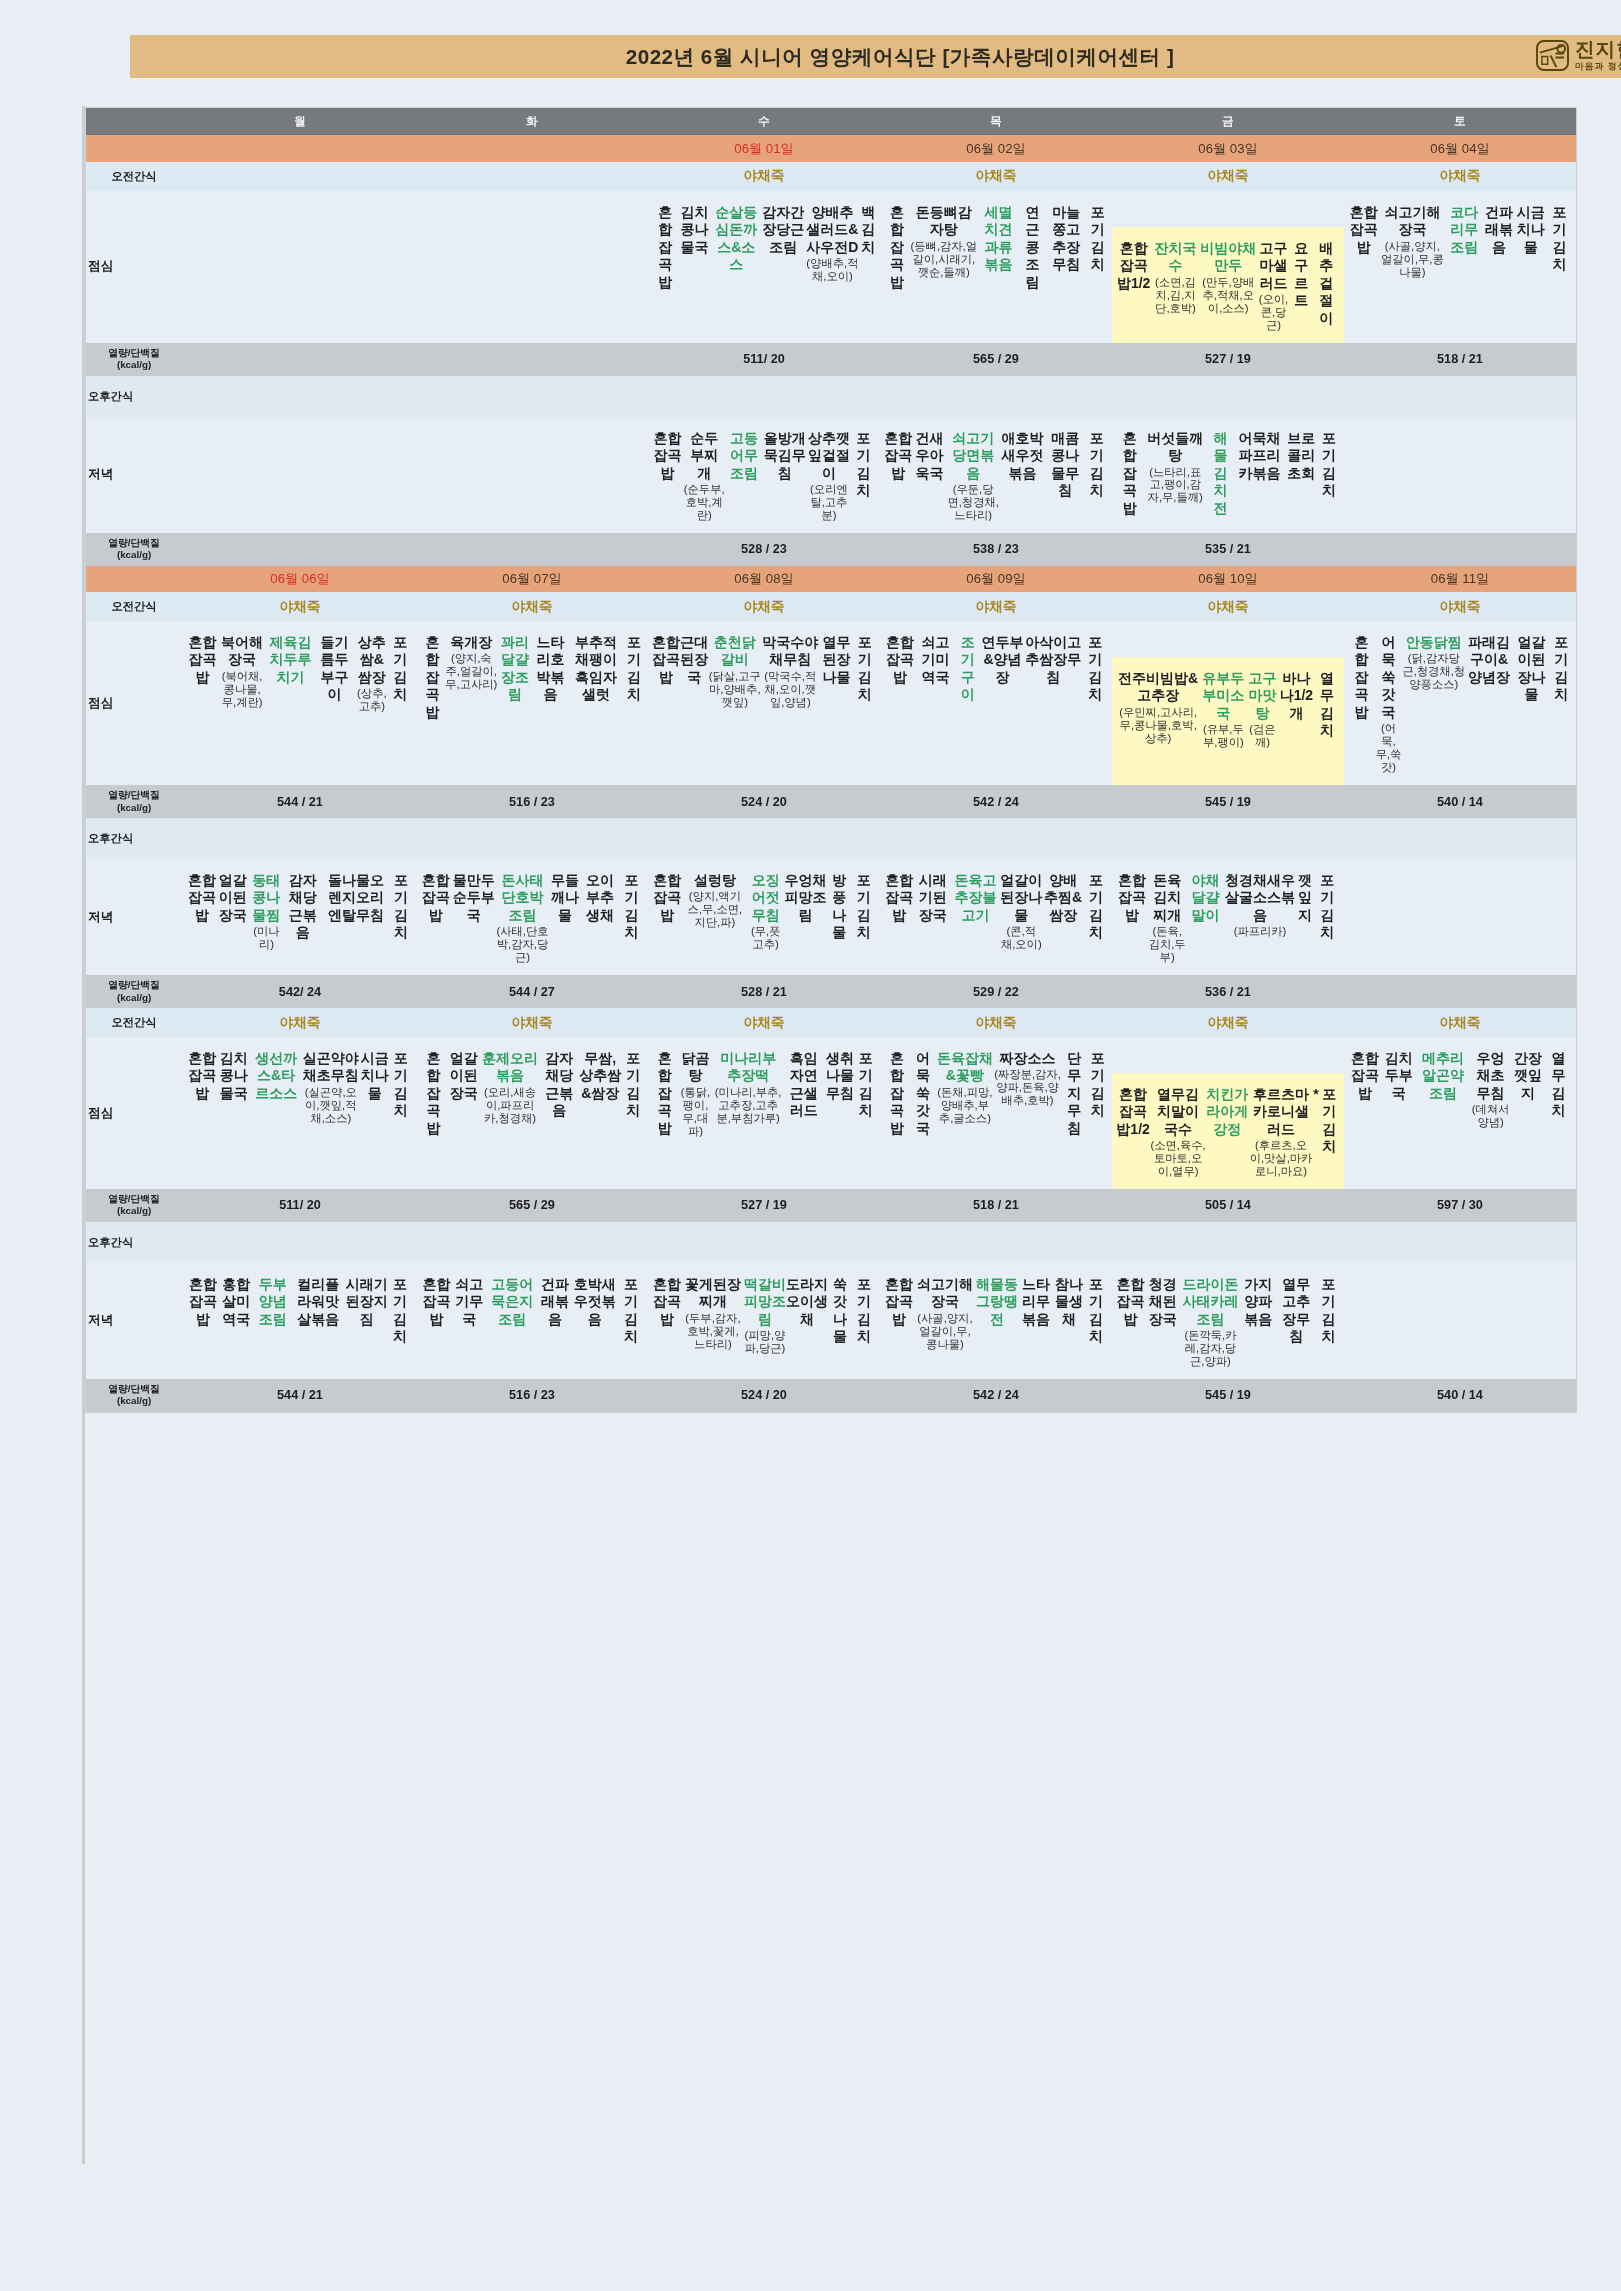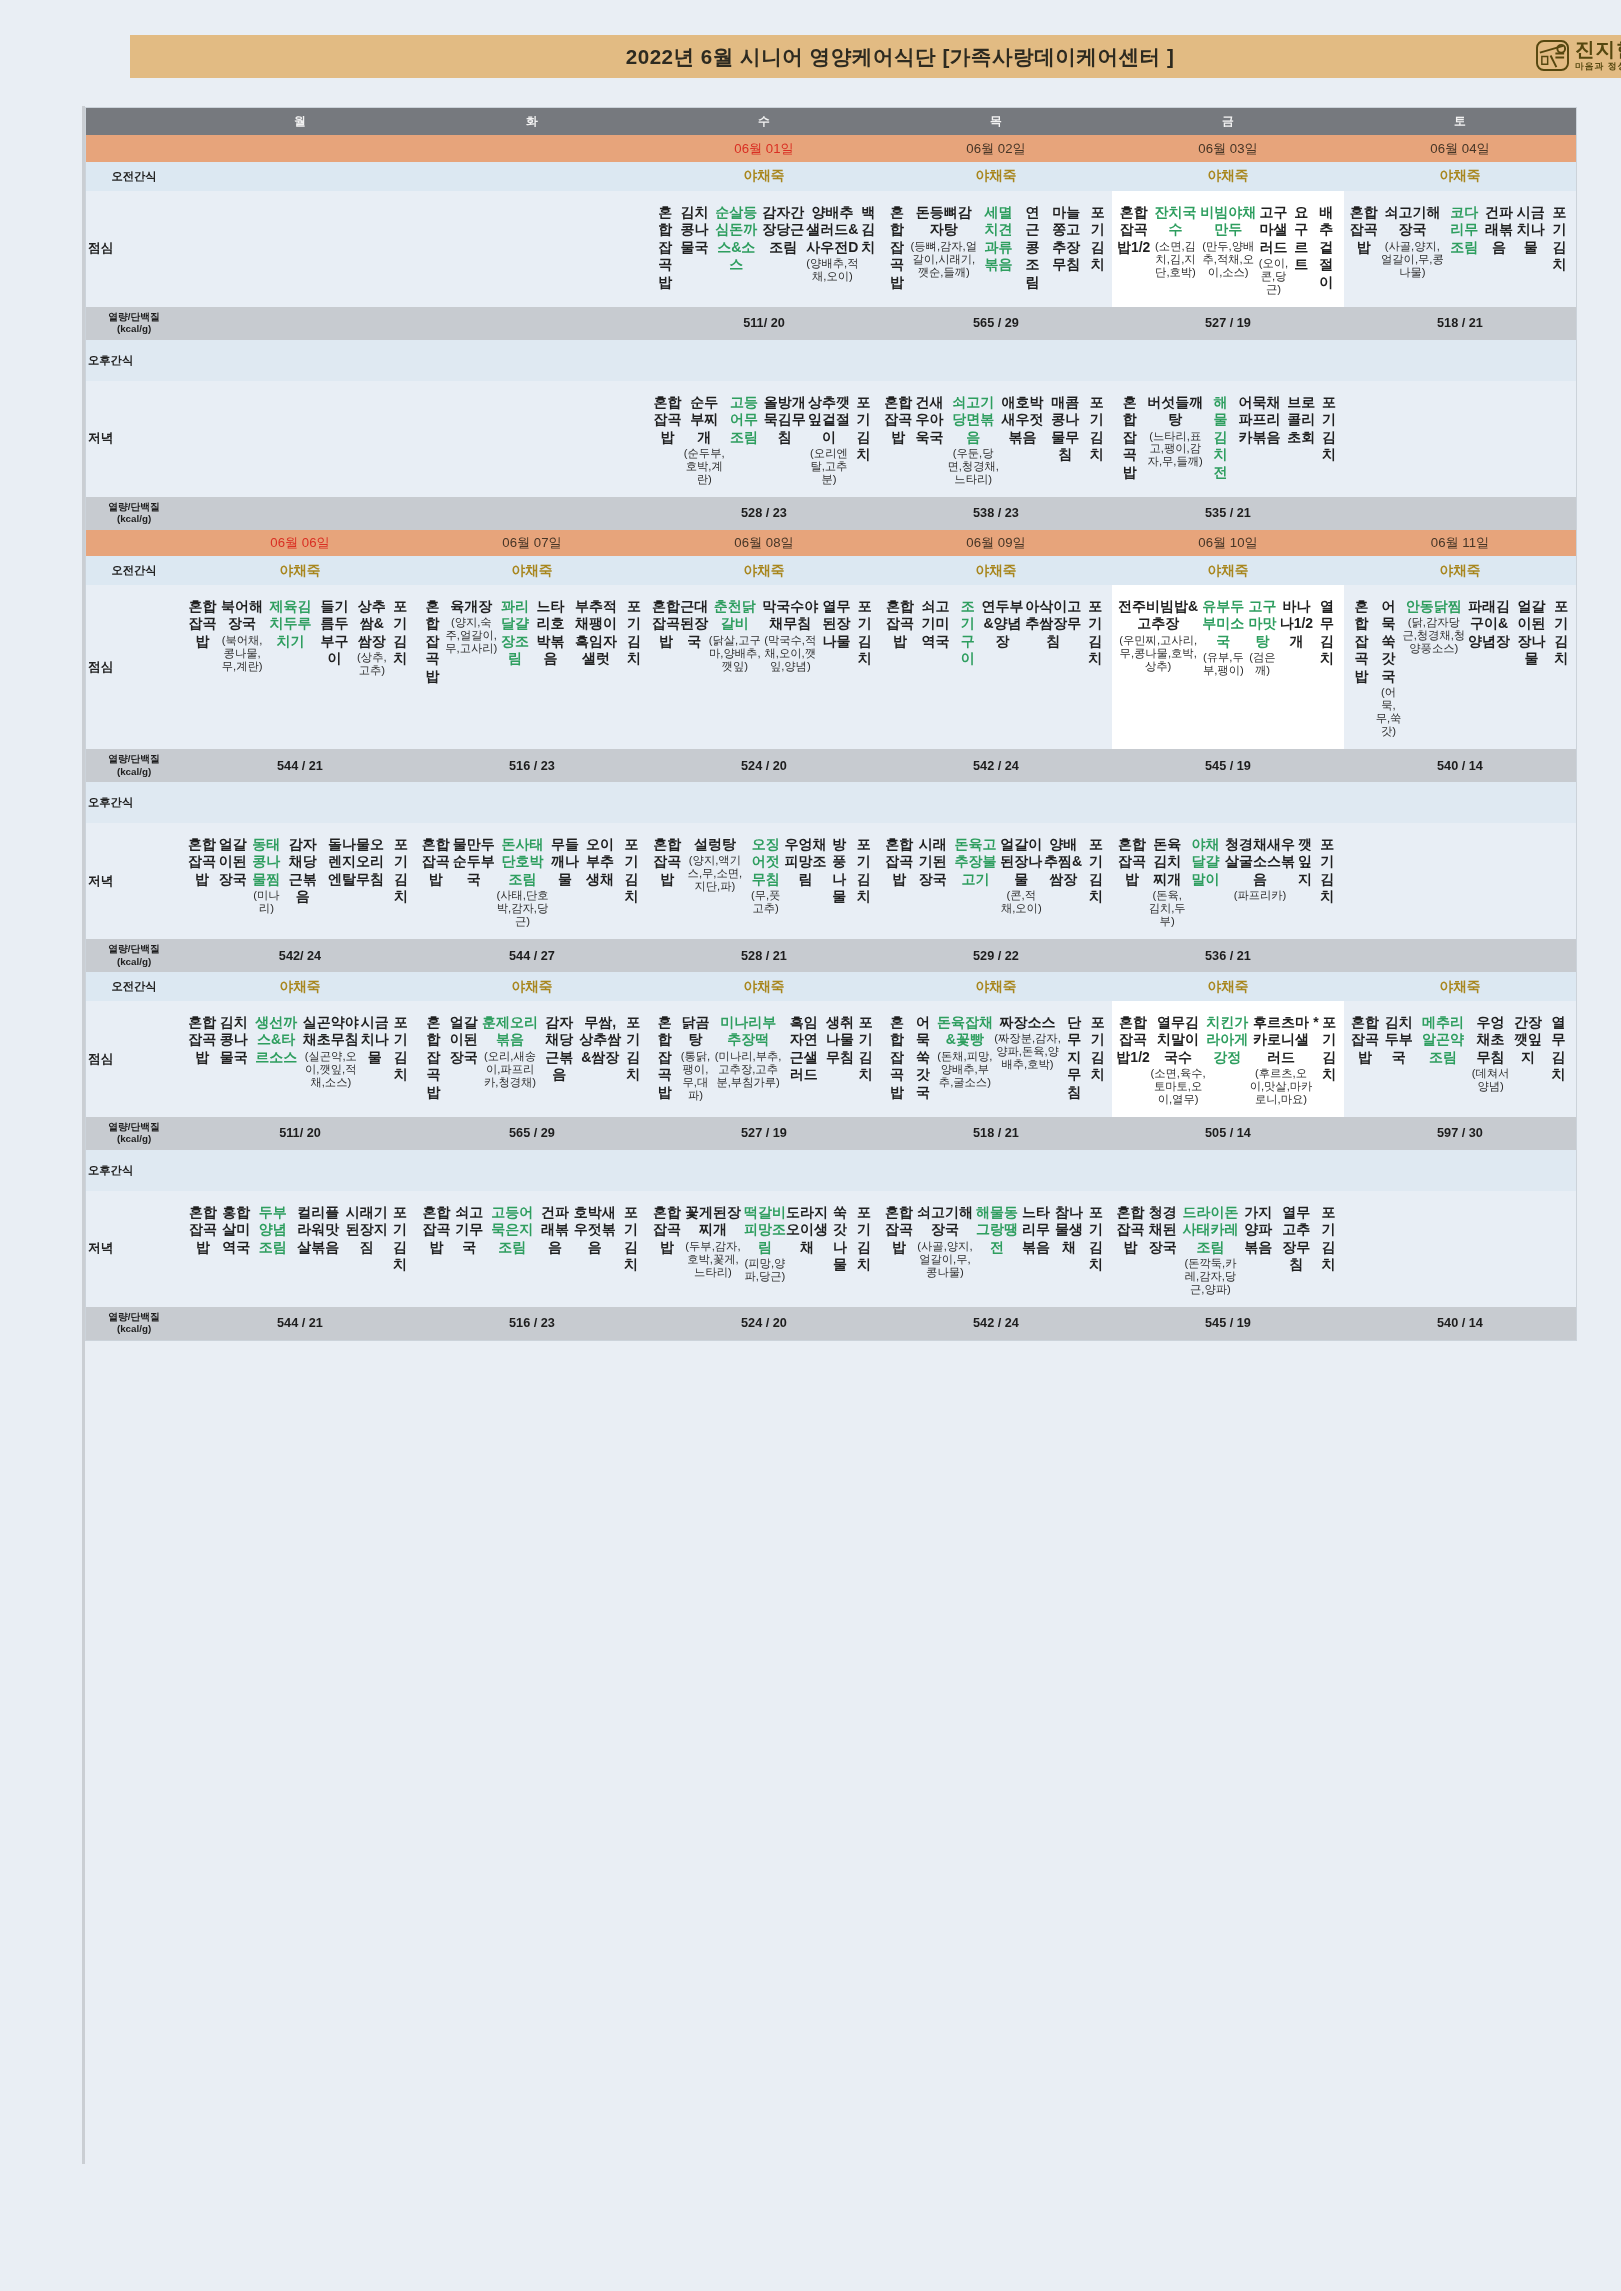--- a/index.html
+++ b/index.html
@@ -37,21 +37,21 @@
   .r-date .cell{display:flex;align-items:center;justify-content:center;
     font-size:13.2px;font-weight:normal;color:#463526;}
   .r-date .red{color:#d92f23;}
   .r-snack{background:#dce8f2;min-height:29px;}
   .r-snack .cell{display:flex;align-items:center;justify-content:center;}
   .r-snack .lblcell{font-size:11.3px;}
   .snacktxt{color:#a8861d;font-weight:bold;font-size:13.7px;}
   .r-meal{background:#e8eef5;}
   .r-meal .lblcell{font-size:12.7px;}
   .mealcell{display:flex;justify-content:flex-start;padding:7.8px 3.9px 5.9px;}
-  .mealcell.hl{background:#ffffff;}
+  .mealcell.hl{background:#fef9c3;margin-top:36px;}
   .item{margin:4.9px 0;}
   .item .t{font-size:14px;font-weight:600;color:#1f1f1f;line-height:1.25;}
   .item .t.green{color:#2e9e5f;}
   .item .s{font-size:11.3px;color:#2e2e2e;line-height:1.15;margin-top:1px;}
   .r-kcal{background:#c7cbd0;min-height:33px;}
   .r-kcal .cell{display:flex;align-items:center;justify-content:center;
     font-size:12.7px;font-weight:bold;color:#1d1d1d;}
   .r-kcal .lblcell{font-size:9.8px;line-height:1.25;}
   .r-snack2{background:#dfe9f2;min-height:41px;}
   .r-snack2 .lblcell{font-size:11.3px;}

